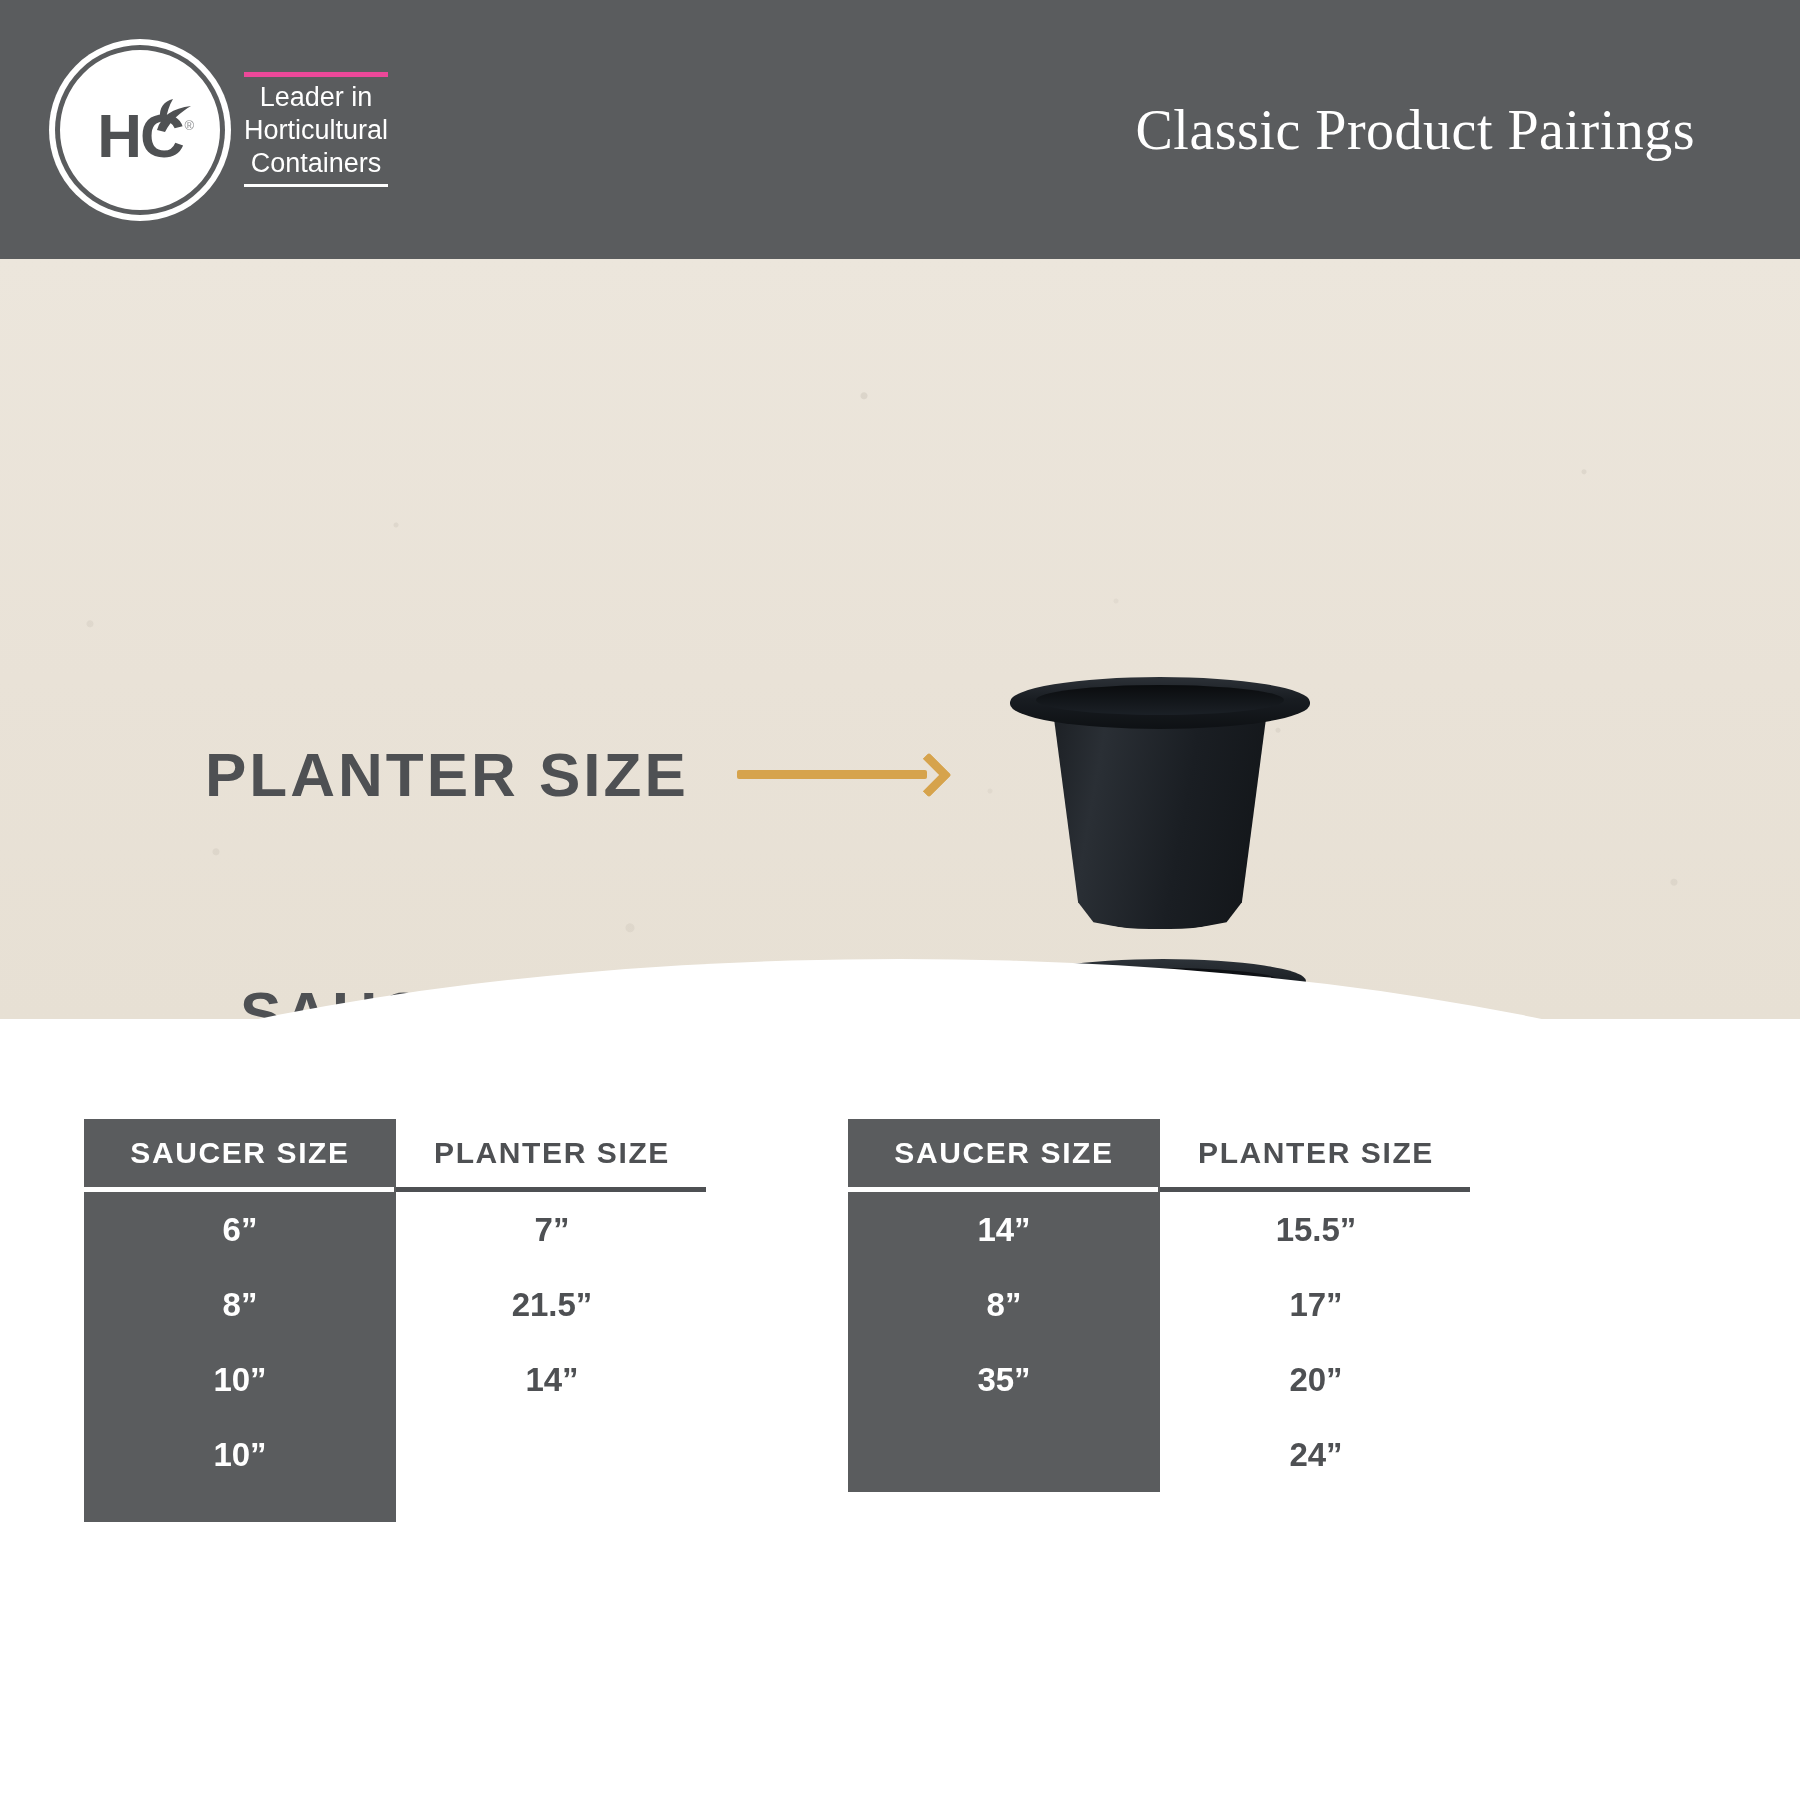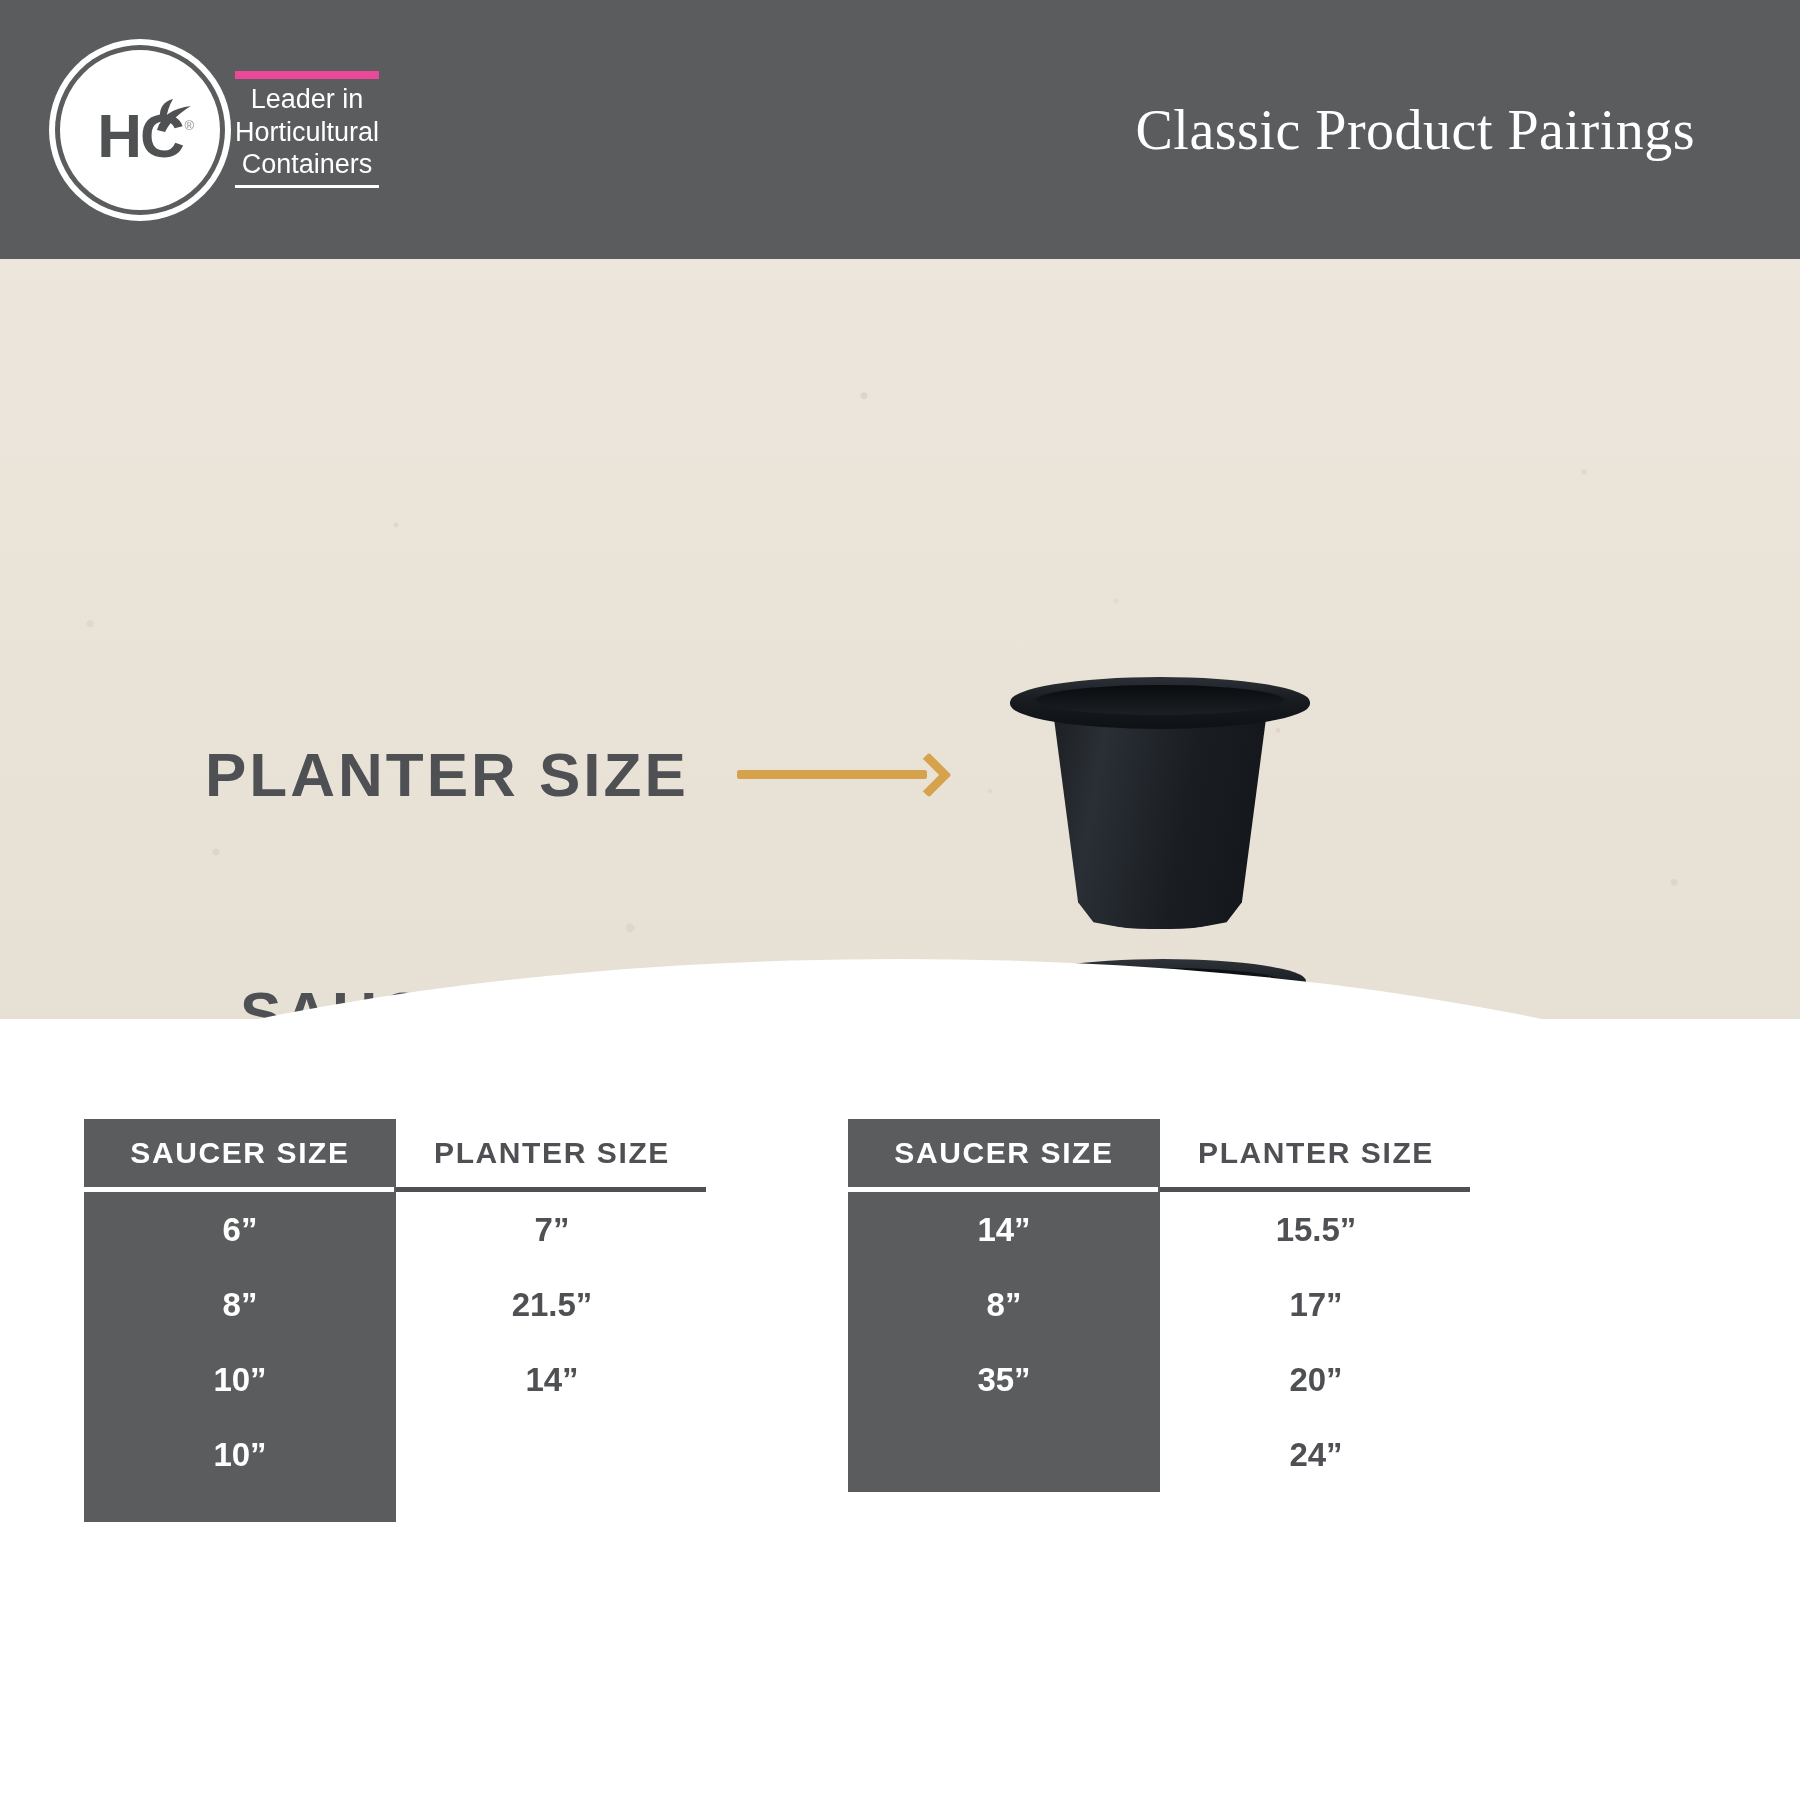--- a/index.html
+++ b/index.html
@@ -40,28 +40,28 @@
     top:6px;
   }
   .logo-badge .leaf {
     position:absolute; top:40px; left:85px;
   }
   .logo-badge .reg {
     position:absolute; right:20px; top:62px;
     font-size:13px; color:#8d8f91;
   }
   .tagline {
-    margin-left:15px;
+    margin-left:24px;
     padding:4px 0;
     color:#ffffff;
     text-align:center;
     font-size:27px;
     line-height:1.22;
     font-family:"Liberation Sans", sans-serif;
-    border-top:8px solid #ec4899;
+    border-top:5px solid #ec4899;
     border-bottom:3px solid #ffffff;
     max-width:230px;
   }
   .header-title {
     position:absolute;
     left:600px; right:60px;
     top:50%;
     transform:translateY(-50%);
     text-align:right;
     color:#ffffff;

